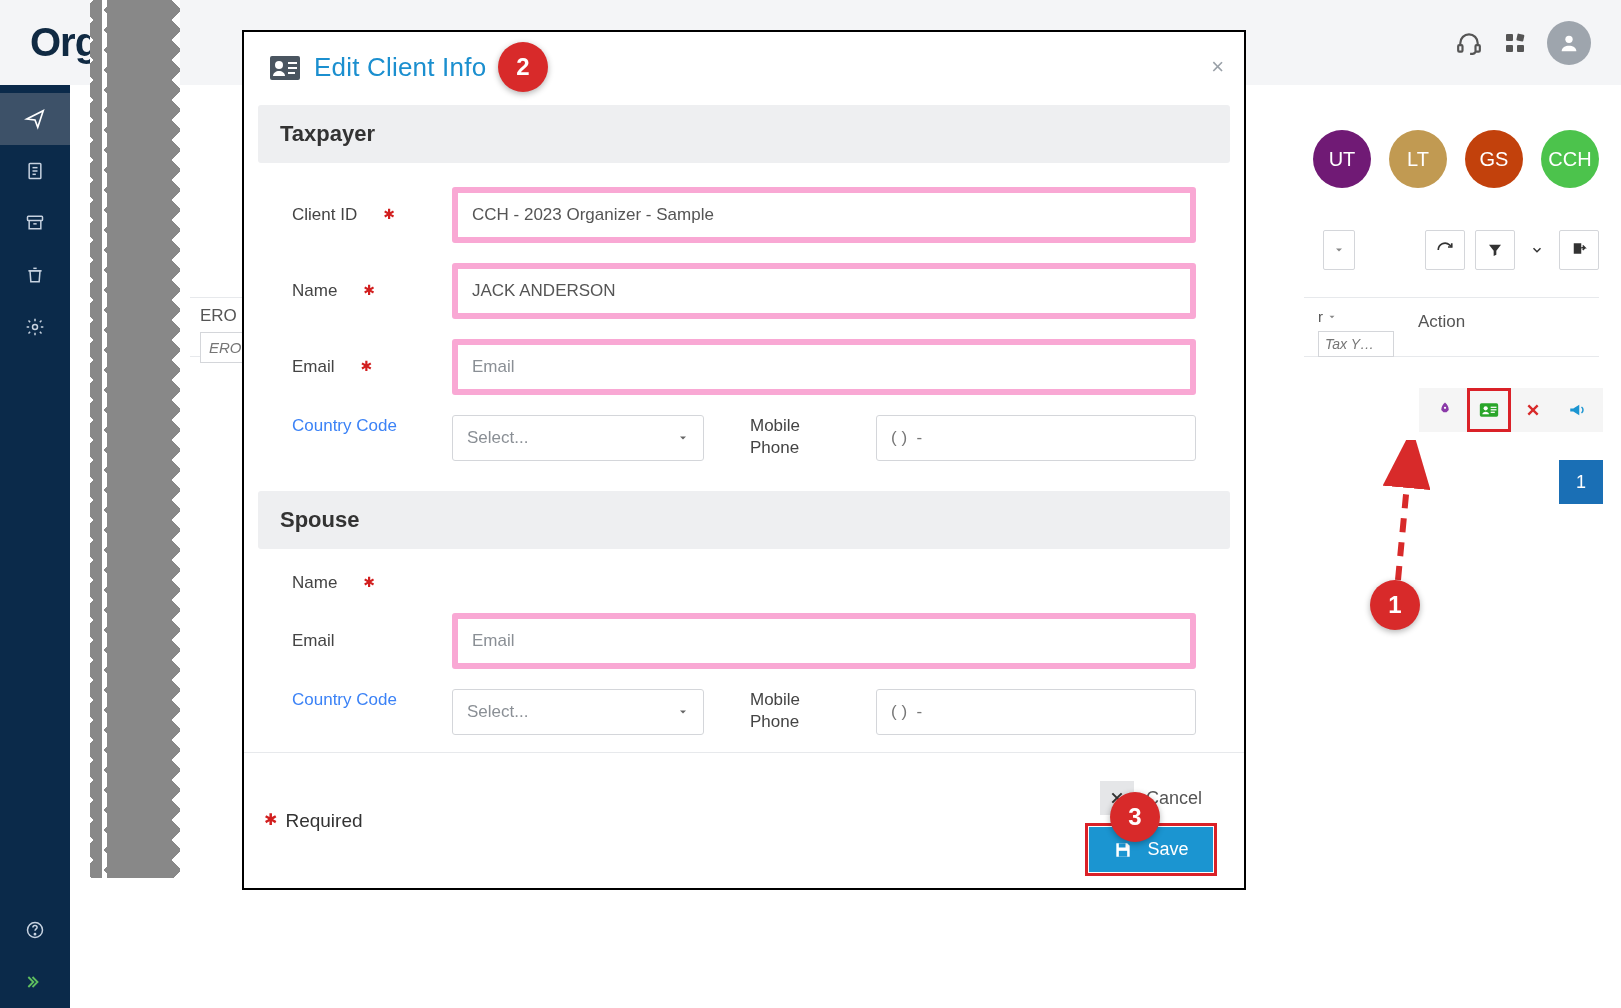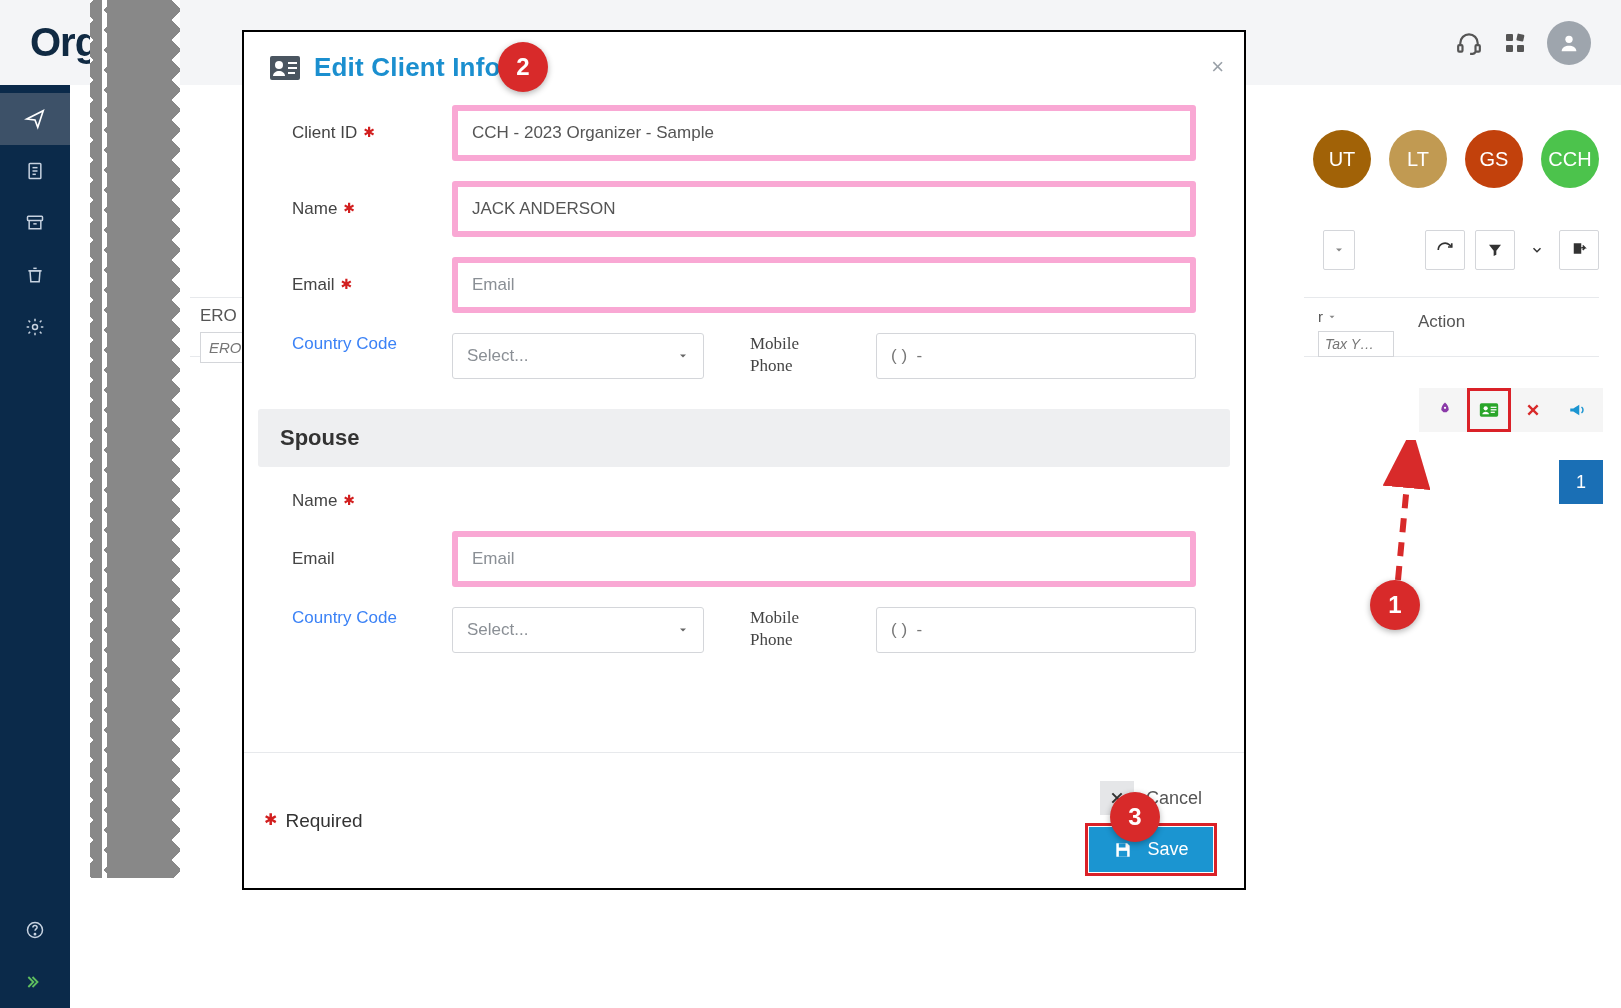--- a/index.html
+++ b/index.html
@@ -51,39 +51,39 @@
 
   
   .ero-peek { position: absolute; top: 212px; left: 120px; width: 130px; }
   .ero-peek .hdr2 { height: 60px; border-top: 1px solid #e7e9ec; border-bottom: 1px solid #e7e9ec; display:flex; flex-direction:column; gap:6px; padding: 8px 10px; }
   .ero-title { font-size: 17px; color: #555; font-weight: 500; }
   .ero-input { border:1px solid #d4d6da; padding:6px 8px; font-style: italic; color:#888; font-size:15px; width: 60px; background:#fff; }
 
   
   .modal { position: absolute; top: 30px; left: 242px; width: 1004px; height: 860px; background: #fff; border: 2px solid #000; z-index: 10; display: flex; flex-direction: column; }
   .modal-header { padding: 20px 26px 14px; display: flex; align-items: center; gap: 14px; position: relative; }
-  .modal-title { color: #1b8fcf; font-size: 26px; font-weight: 700; letter-spacing: 0.2px; }
+  .modal-title { color: #1b8fcf; font-size: 26px; font-weight: 400; letter-spacing: 0.2px; }
   .modal-close { position: absolute; right: 20px; top: 22px; color: #9aa1a8; font-size: 22px; cursor: pointer; }
 
   .modal-body { flex: 1; overflow-y: auto; padding: 8px 14px; }
   .section-header { background: #eeeff1; padding: 16px 22px; font-size: 22px; font-weight: 600; color: #333; border-radius: 3px; margin-bottom: 24px; }
 
   .form-row { display: flex; align-items: center; margin-bottom: 20px; padding: 0 34px; }
-  .field-label { width: 160px; font-size: 17px; color: #444; font-weight: 500; display:flex; align-items:center; gap: 6px; }
+  .field-label { width: 160px; font-size: 17px; color: #444; font-weight: 500; display:flex; align-items:center; gap: 26px; }
   .req-star { color: #d21f1f; font-size: 14px; position: relative; top: -1px; }
   .text-input { flex: 1; border: 6px solid #f9a8d4; border-radius: 3px; padding: 12px 14px; font-size: 17px; color: #555; background:#fff; }
   .text-input::placeholder { color: #8a8f95; }
   .select-box { width: 252px; border: 1px solid #d4d6da; border-radius: 3px; padding: 12px 14px; font-size: 17px; color: #8a8f95; background:#fff; position:relative; display:flex; align-items:center; }
   .select-box .caret { margin-left: auto; color: #666; }
 
   .dual-row { display:flex; align-items:flex-start; padding: 0 34px; margin-bottom: 30px; }
   .dual-left { display:flex; align-items:flex-start; width: 420px; }
   .dual-label { width: 160px; font-size: 17px; color:#3b82f6; font-weight:500; line-height:1.3; }
   .dual-right { display:flex; align-items:flex-start; flex:1; gap: 36px; margin-left: 38px; }
-  .phone-label { font-size: 17px; color:#444; font-weight:500; line-height:1.3; width: 90px; font-family: Liberation Serif, serif; }
+  .phone-label { font-size: 17px; color:#444; font-weight:500; line-height:1.3; width: 90px; }
   .phone-input { flex:1; border: 1px solid #d4d6da; border-radius:3px; padding: 12px 14px; font-size:17px; color:#777; }
 
   .modal-footer { border-top: 1px solid #e7e9ec; padding: 16px 20px; display:flex; align-items:center; }
   .req-note { display:flex; align-items:center; gap:8px; color:#333; font-size:19px; }
   .footer-actions { margin-left:auto; display:flex; align-items:center;flex-direction:column; }
   .btn-cancel { background:#fff; border:none; padding: 12px 22px; font-size:18px; color:#555; cursor:pointer; display:flex; align-items:center; gap:12px; }
   .btn-cancel .xicon { background:#e5e6e8; width:34px; height:34px; display:flex; align-items:center; justify-content:center; color:#444; }
   .btn-save { background:#1b95d1; color:#fff; border:none; padding: 12px 24px; font-size:18px; cursor:pointer; display:flex; align-items:center; gap:14px; outline: 3px solid #da2128; outline-offset: 1px; }
 
   
@@ -171,21 +171,21 @@
         <path d="M4 6l6 6-6 6"></path>
       </svg>
   </div>
 </div>
 
 <div class="zigzag"></div>
 
 <div class="main-area">
 
   <div class="avatar-row">
-    <div class="avatar-chip" style="background:#a16207">UT</div>
+    <div class="avatar-chip" style="background:#701a75">UT</div>
     <div class="avatar-chip" style="background:#c19a52">LT</div>
     <div class="avatar-chip" style="background:#c2410c">GS</div>
     <div class="avatar-chip" style="background:#4cc34c">CCH</div>
   </div>
 
   <div class="toolbar-row">
     <div class="tool-btn" style="border:1px solid #d4d6da; width:32px;">
       <svg width="12" height="12" viewBox="0 0 24 24" fill="#888">
           <path d="M6 9l6 6 6-6z"></path>
         </svg>
@@ -279,20 +279,21 @@
         <rect x="18" y="6" width="9" height="2" fill="#fff"></rect>
         <rect x="18" y="11" width="9" height="2" fill="#fff"></rect>
         <rect x="18" y="16" width="7" height="2" fill="#fff"></rect>
       </svg>
     <span class="modal-title">Edit Client Info</span>
     <span class="modal-close">×</span>
   </div>
 
   <div class="modal-body">
 
+    <div class="section-header">Taxpayer</div>
 
     <div class="form-row">
       <div class="field-label">
         <span>Client ID</span>
           <span class="req-star">✱</span>
       </div>
       <input class="text-input" value="CCH - 2023 Organizer - Sample" style="">
     </div>
 
     <div class="form-row">

